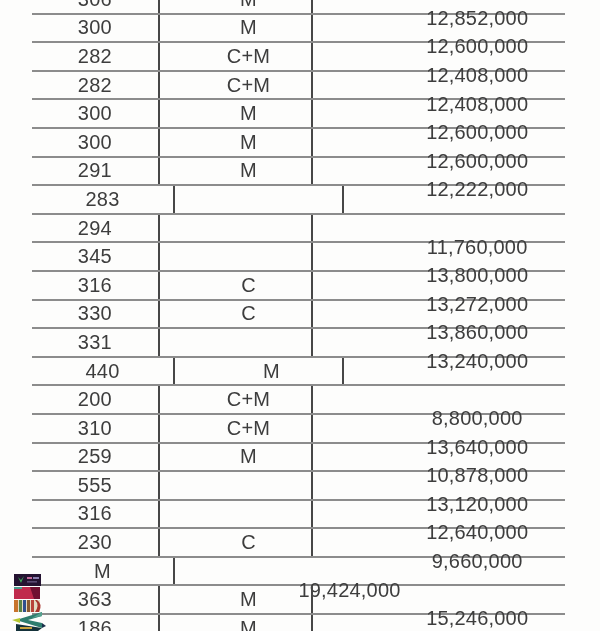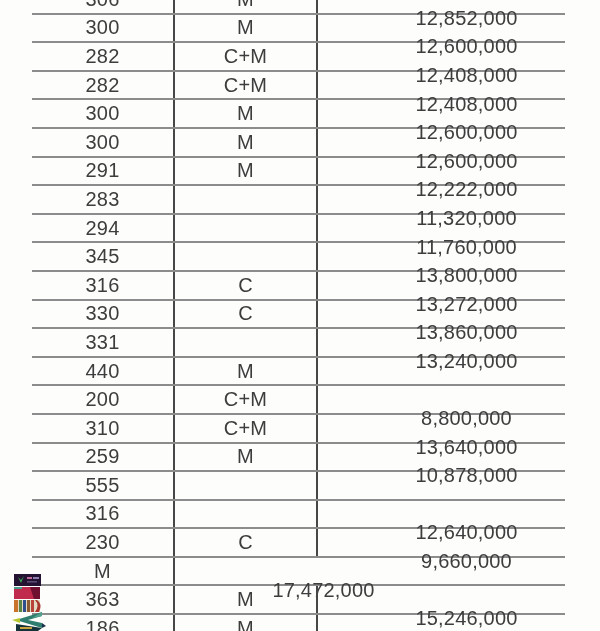--- a/index.html
+++ b/index.html
@@ -18,20 +18,21 @@
     position: absolute;
     left: 32px;
     top: -14px;
     width: 533px;
   }
   .t-row {
     display: flex;
     height: 28.6px;
     box-sizing: border-box;
     border-bottom: 2px solid #8c8c8c;
+    gap: 26px;
   }
   .t-cell {
     box-sizing: border-box;
     height: 100%;
     display: flex;
     align-items: center;
     justify-content: center;
     font-size: 20px;
     color: #3d3d3d;
     letter-spacing: 0.2px;
@@ -83,21 +84,20 @@
       <div class="t-cell c2">12,600,000</div>
     </div>
     <div class="t-row">
       <div class="t-cell c0">291</div>
       <div class="t-cell c1">M</div>
       <div class="t-cell c2">12,222,000</div>
     </div>
     <div class="t-row">
       <div class="t-cell c0">283</div>
       <div class="t-cell c1"></div>
-      <div class="t-cell c2">11,320,000</div>
     </div>
     <div class="t-row">
       <div class="t-cell c0">294</div>
       <div class="t-cell c1"></div>
       <div class="t-cell c2">11,760,000</div>
     </div>
     <div class="t-row">
       <div class="t-cell c0">345</div>
       <div class="t-cell c1"></div>
       <div class="t-cell c2">13,800,000</div>
@@ -132,34 +132,35 @@
       <div class="t-cell c2">13,640,000</div>
     </div>
     <div class="t-row">
       <div class="t-cell c0">259</div>
       <div class="t-cell c1">M</div>
       <div class="t-cell c2">10,878,000</div>
     </div>
     <div class="t-row">
       <div class="t-cell c0">555</div>
       <div class="t-cell c1"></div>
+      <div class="t-cell c2">13,120,000</div>
     </div>
     <div class="t-row">
       <div class="t-cell c0">316</div>
       <div class="t-cell c1"></div>
       <div class="t-cell c2">12,640,000</div>
     </div>
     <div class="t-row">
       <div class="t-cell c0">230</div>
       <div class="t-cell c1">C</div>
       <div class="t-cell c2">9,660,000</div>
     </div>
     <div class="t-row">
       <div class="t-cell c1">M</div>
-      <div class="t-cell c2">17,472,000</div>
+      <div class="t-cell c2">19,424,000</div>
     </div>
     <div class="t-row">
       <div class="t-cell c0">363</div>
       <div class="t-cell c1">M</div>
       <div class="t-cell c2">15,246,000</div>
     </div>
     <div class="t-row">
       <div class="t-cell c0">186</div>
       <div class="t-cell c1">M</div>
       <div class="t-cell c2">7,812,000</div>

